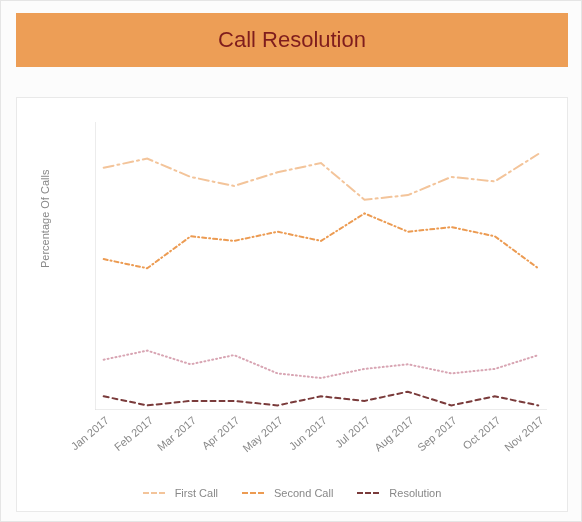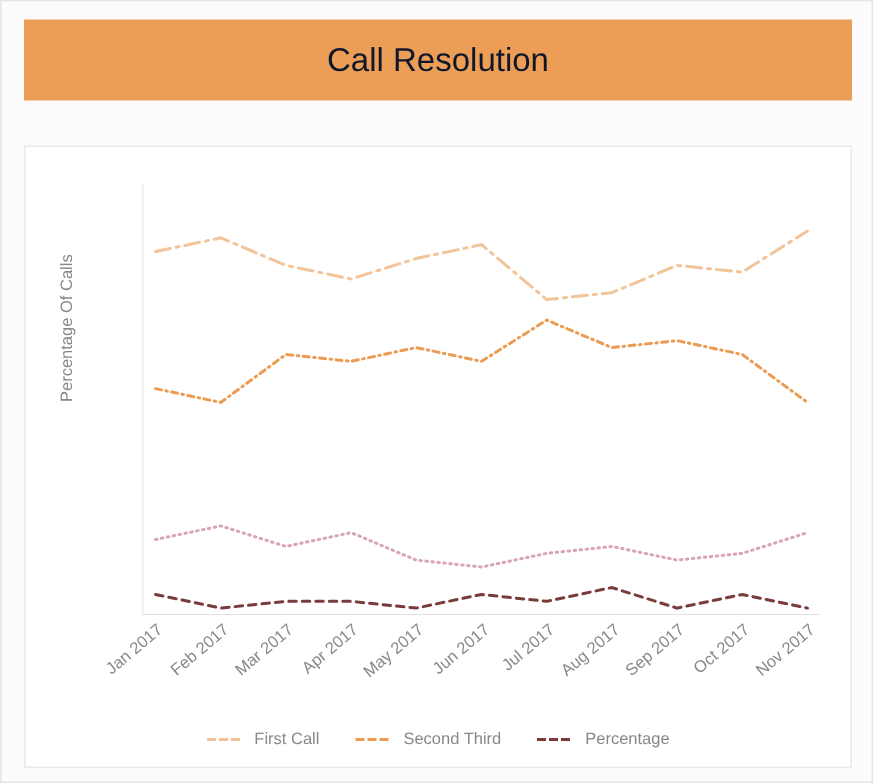--- a/index.html
+++ b/index.html
@@ -23,21 +23,21 @@
     left: 15px;
     top: 12px;
     width: 552px;
     height: 54px;
     background: #ed9e56;
     display: flex;
     align-items: center;
     justify-content: center;
   }
   .title-bar span {
-    color: #0f172a;
+    color: #7f1d1d;
     font-size: 22px;
     font-weight: 400;
   }
   .chart-box {
     position: absolute;
     left: 15px;
     top: 96px;
     width: 552px;
     height: 415px;
     background: #fff;
@@ -145,23 +145,23 @@
         <span class="xlabel-item" style="right: 8.69231px; top: 0px;">Nov 2017</span>
       </div>
 
     <div class="legend">
       <div class="legend-item">
         <span class="swatch" style="border-color:#f3c49a; border-top-style:dashed;"></span>
         <span>First Call</span>
       </div>
       <div class="legend-item">
         <span class="swatch" style="border-color:#ec9b52; border-top-style:dashed;"></span>
-        <span>Second Third</span>
+        <span>Second Call</span>
       </div>
       <div class="legend-item">
         <span class="swatch" style="border-color:#7a3b3b; border-top-style:dashed;"></span>
-        <span>Percentage</span>
+        <span>Resolution</span>
       </div>
     </div>
 
   </div>
 
 </div>
 
 </body></html>

